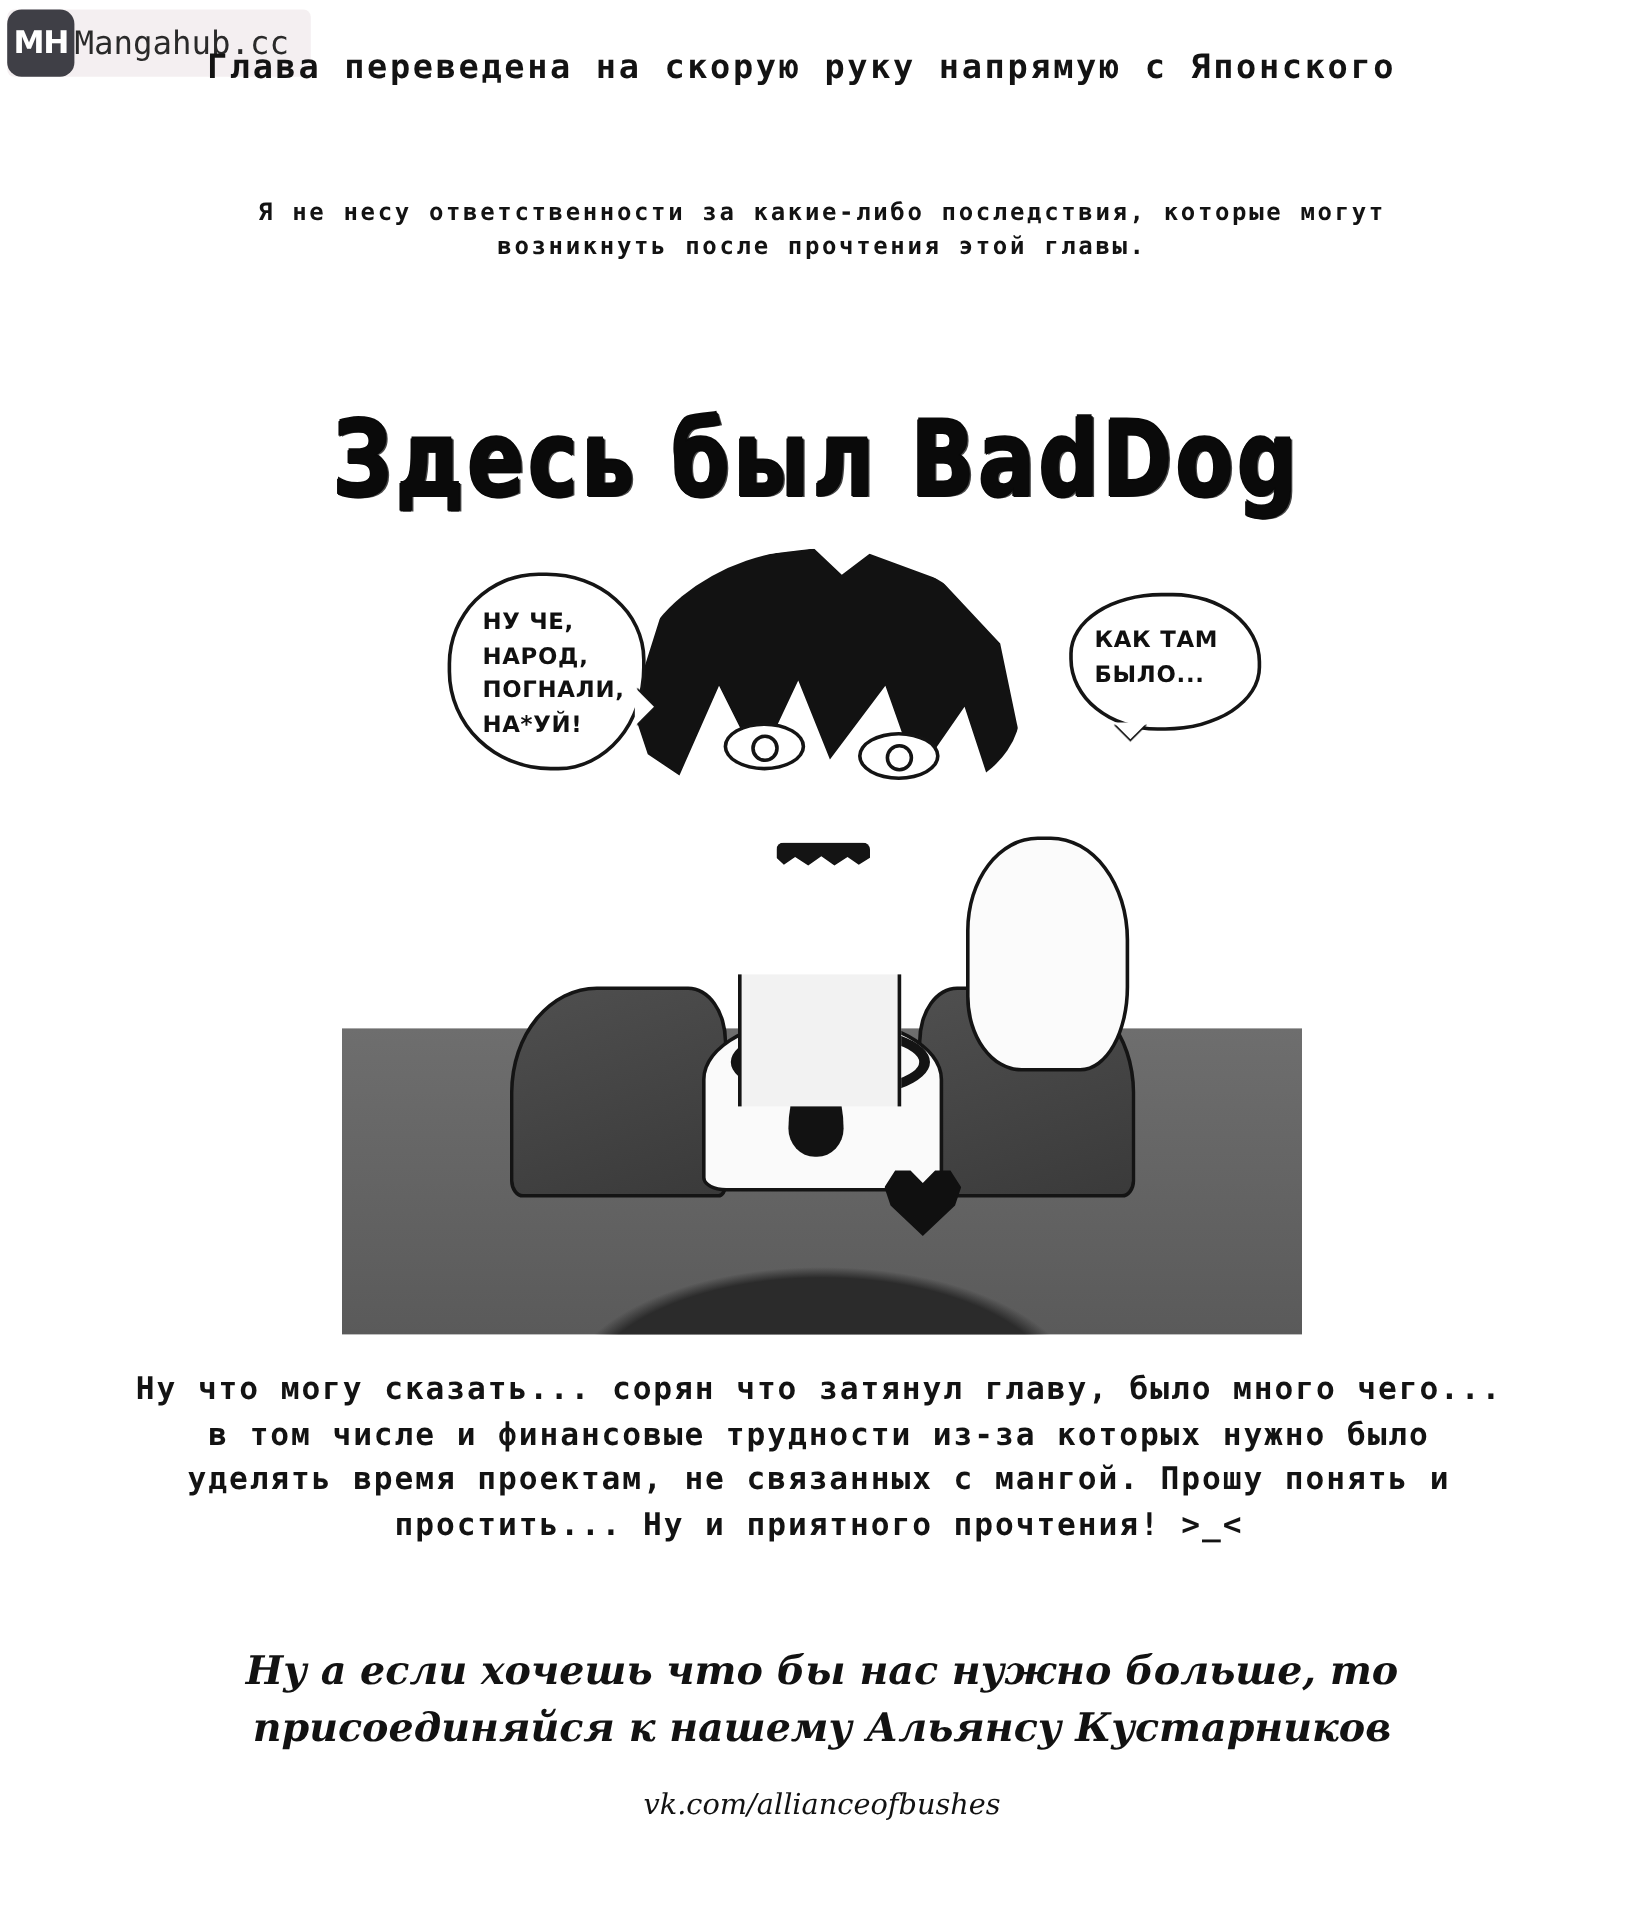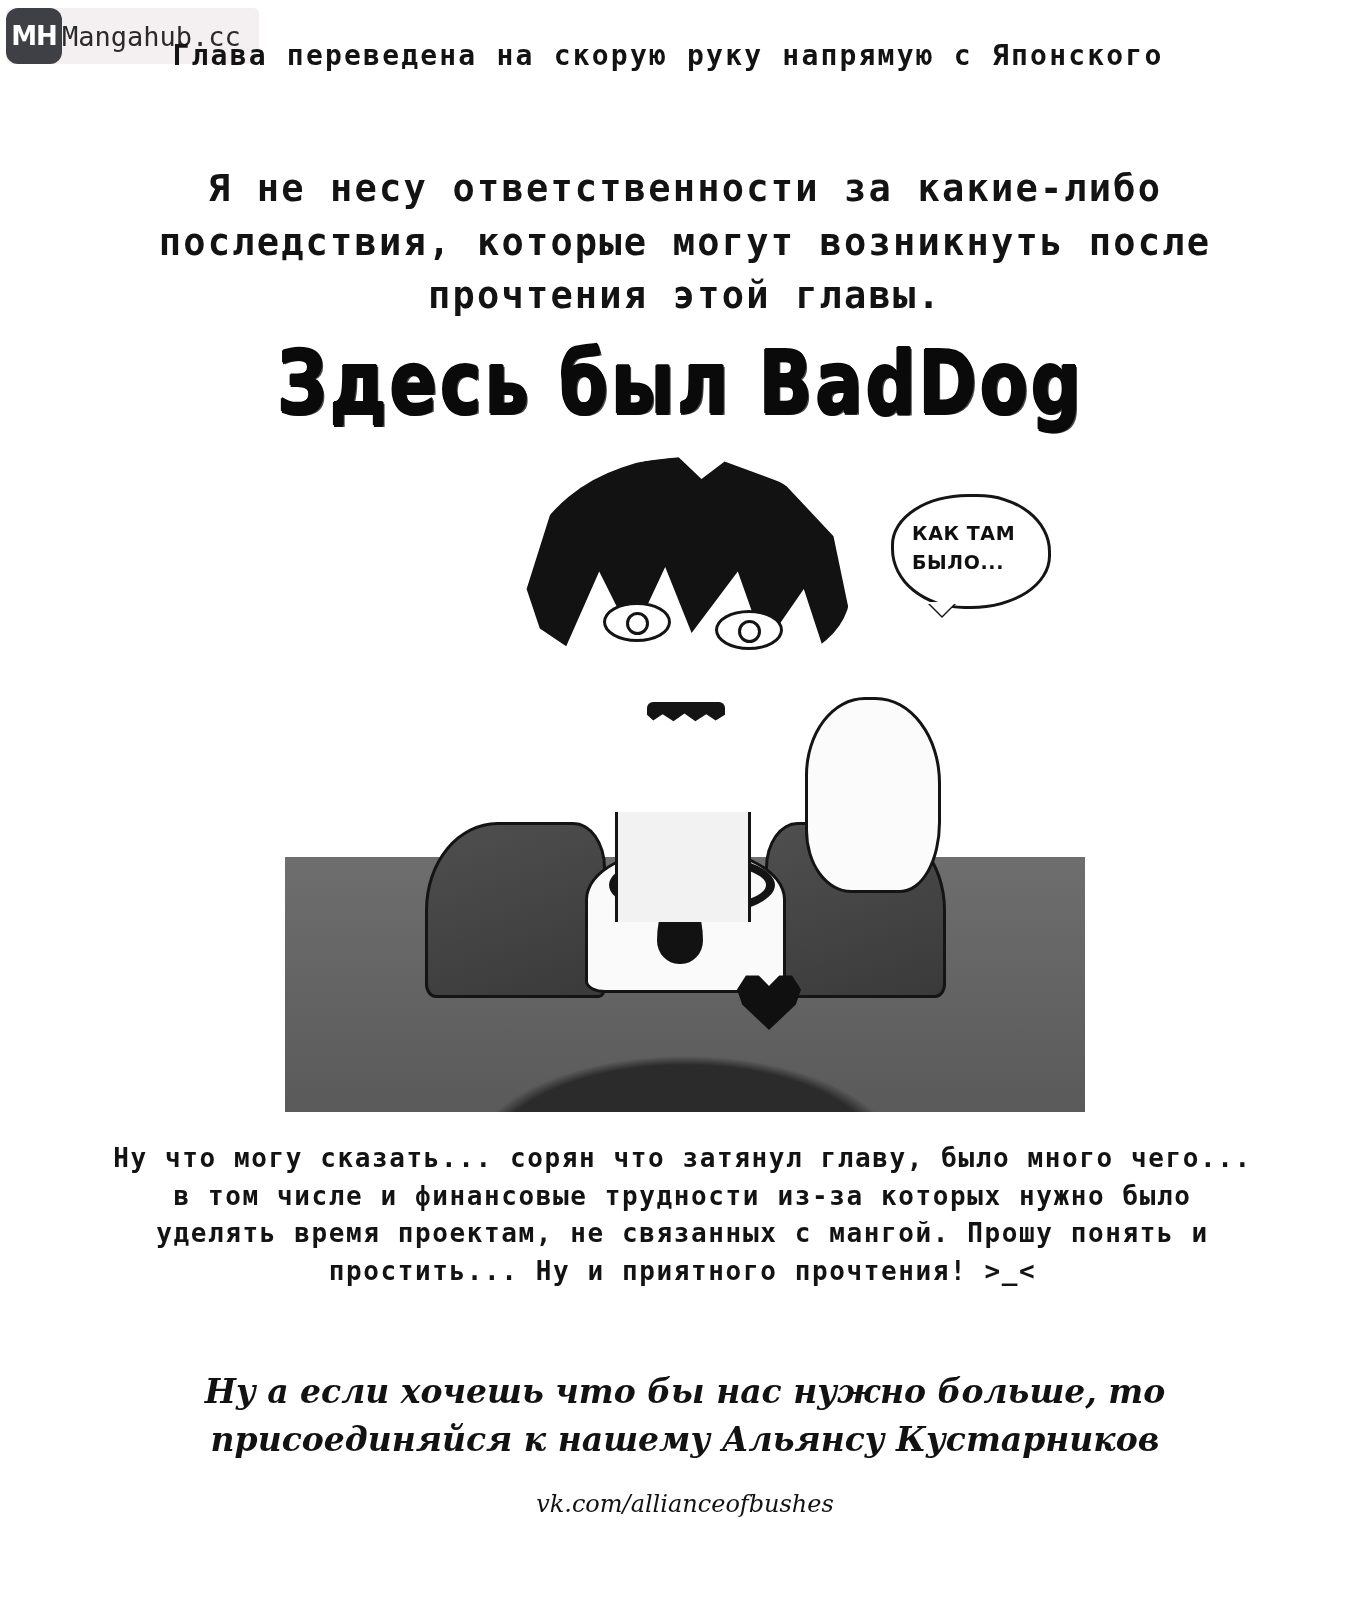--- a/index.html
+++ b/index.html
@@ -64,21 +64,21 @@
     top: 36px;
     width: 1010px;
     font-size: 28px;
     font-weight: bold;
   }
   .disclaimer {
     position: absolute;
     left: 150px;
     top: 162px;
     width: 1070px;
-    font-size: 37px;
+    font-size: 20px;
     font-weight: bold;
   }
 
   
   .grunge-title {
     position: absolute;
     left: 0;
     top: 332px;
     width: 1361px;
     text-align: center;
@@ -349,20 +349,26 @@
   <div class="ch-drop"></div>
   <div class="ch-heart"></div>
   <div class="ch-neck"></div>
   <div class="ch-face"></div>
   <div class="ch-hair"></div>
   <div class="ch-eye left"></div>
   <div class="ch-eye right"></div>
   <div class="ch-mouth"></div>
   <div class="ch-hand"></div>
 
+  <div class="balloon balloon-left">
+    <span class="line">НУ ЧЕ,</span>
+    <span class="line">НАРОД,</span>
+    <span class="line">ПОГНАЛИ,</span>
+    <span class="line">НА*УЙ!</span>
+  </div>
 
   <div class="balloon balloon-right">
     <span class="line">КАК ТАМ</span>
     <span class="line">БЫЛО...</span>
   </div>
 </div>
 
 <div class="typed afterword">Ну что могу сказать... сорян что затянул главу, было много чего... в том числе и финансовые трудности из-за которых нужно было уделять время проектам, не связанных с мангой. Прошу понять и простить... Ну и приятного прочтения! &gt;_&lt;</div>
 
 <div class="invite">Ну а если хочешь что бы нас нужно больше, то присоединяйся к нашему Альянсу Кустарников</div>

